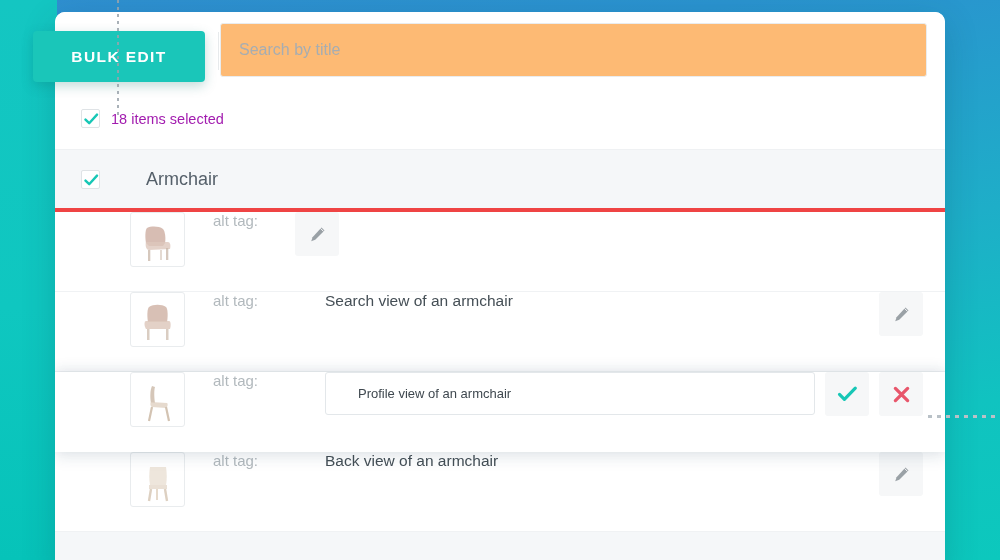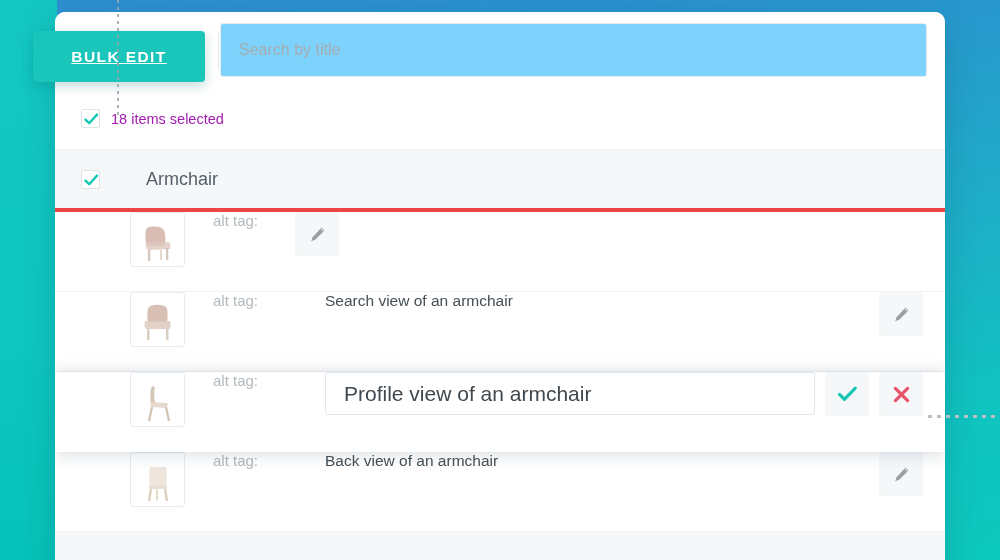--- a/index.html
+++ b/index.html
@@ -76,21 +76,21 @@
     position: absolute;
     left: 163px; top: 20px;
     width: 1px; height: 38px;
     background: #e7eaec;
   }
   #search-input {
     flex: 1;
     height: 54px;
     border: 1px solid #e9ecee;
     border-radius: 3px;
-    background: #7dd3fc;
+    background: #fdba74;
     font-family: "Liberation Sans", sans-serif;
     font-size: 16px;
     color: #5a6469;
     padding: 0 18px;
     outline: none;
   }
   #search-input::placeholder { color: #a6adb2; }
 
   #filters-button {
     margin-left: 14px;
@@ -118,21 +118,20 @@
     display: flex;
     align-items: center;
     justify-content: center;
     color: #fff;
     font-size: 15.5px;
     font-weight: bold;
     letter-spacing: 1.4px;
     box-shadow: 0 4px 12px rgba(9,110,105,.25);
     cursor: pointer;
     z-index: 20;
-    text-decoration: underline;
   }
 
   
   #selected-bar {
     height: 62px;
     display: flex;
     align-items: center;
     padding-left: 26px;
     background: #fff;
     border-bottom: 1px solid #eff1f3;
@@ -216,23 +215,23 @@
   }
 
   .alt-edit-input {
     margin-left: 40px;
     flex: 1;
     height: 43px;
     border: 1px solid #e3e7ea;
     border-radius: 3px;
     background: #fff;
     font-family: "Liberation Sans", sans-serif;
-    font-size: 21px;
+    font-size: 13px;
     color: #3f484f;
-    padding: 0 18px;
+    padding: 0 32px;
     outline: none;
   }
 
   .icon-btn {
     width: 44px; height: 44px;
     background: #f6f7f8;
     border: none;
     border-radius: 3px;
     display: flex;
     align-items: center;

